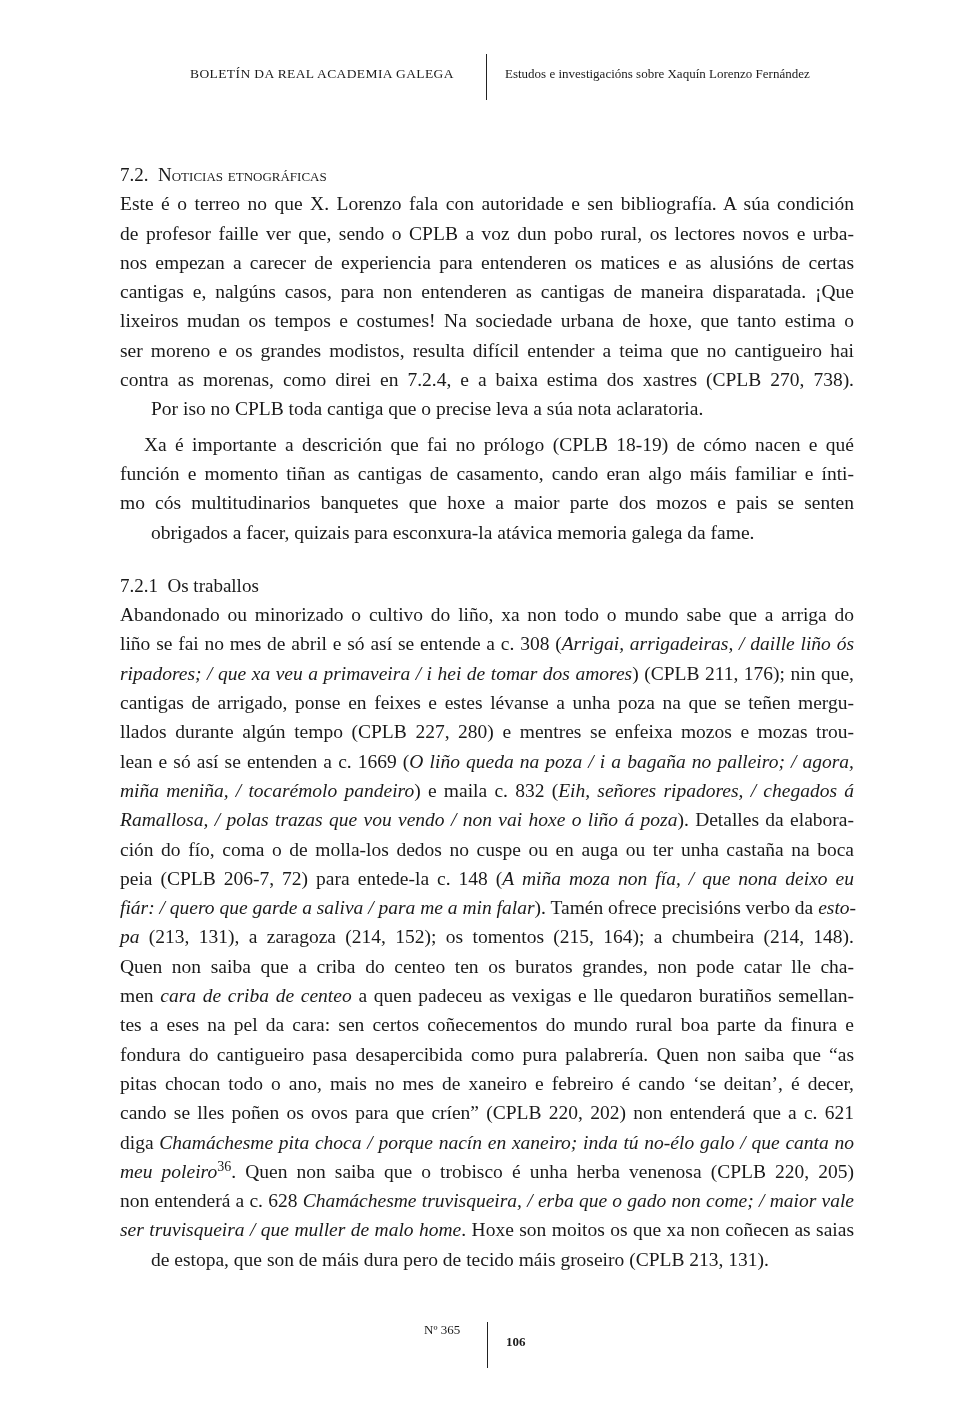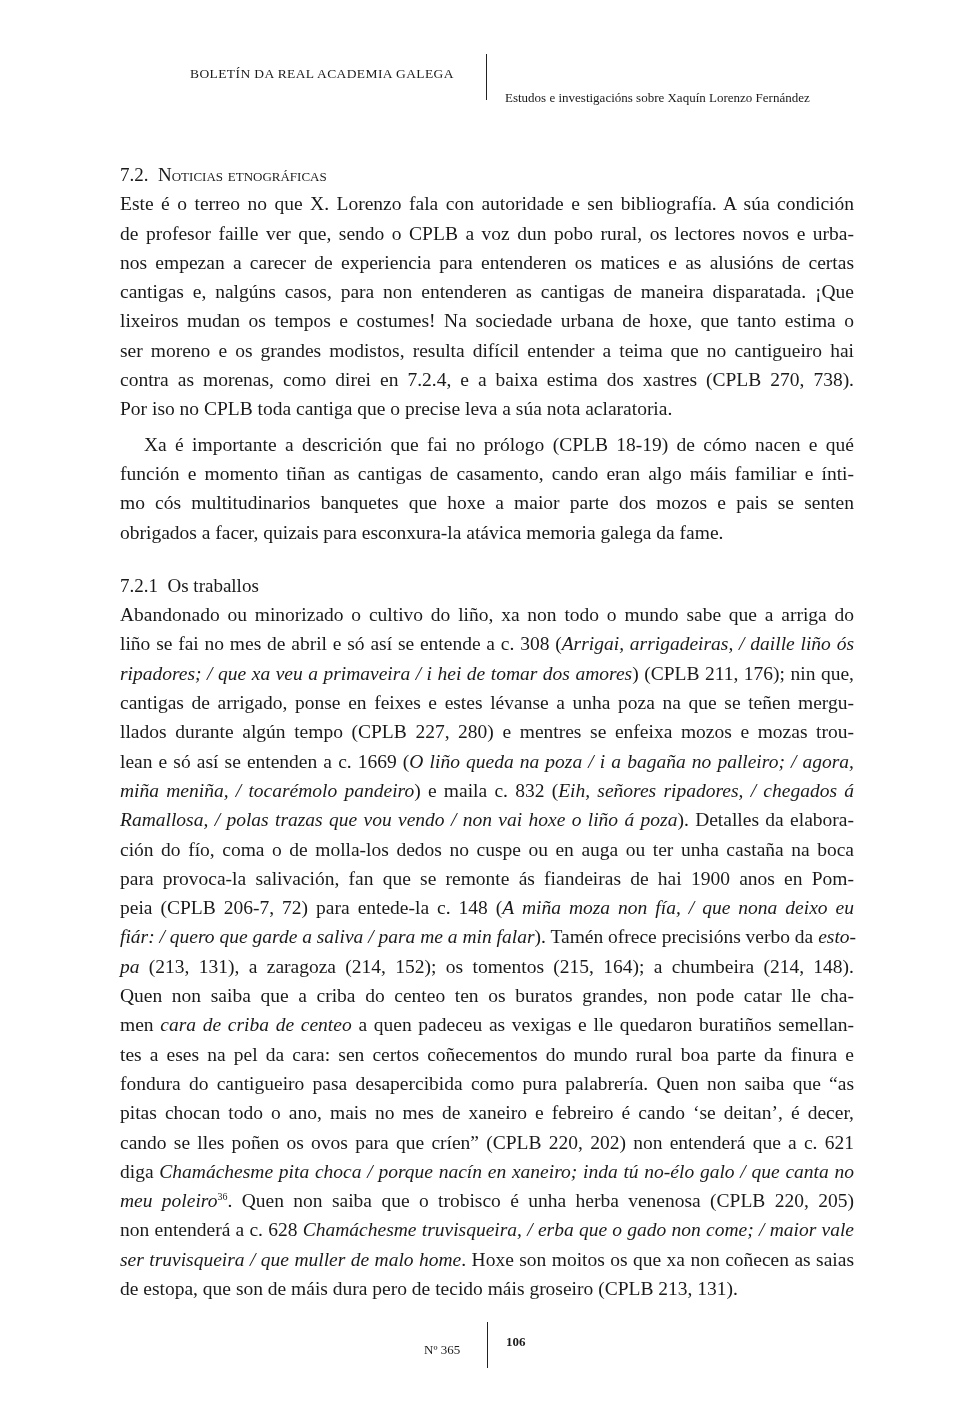--- a/index.html
+++ b/index.html
@@ -1,32 +1,32 @@
 <!DOCTYPE html>
 <html><head>
 <meta charset="utf-8">
 <style>
   html, body { margin: 0; padding: 0; background: #ffffff; }
   body { width: 975px; height: 1417px; position: relative; overflow: hidden;
          font-family: "Liberation Serif", "DejaVu Serif", serif; color: #1a1a1a; }
   .header { position: absolute; top: 54px; left: 0; width: 975px; height: 46px; }
   .header .journal { position: absolute; left: 190px; top: 12px; font-size: 13.5px; letter-spacing: 0.4px; }
   .header .divider { position: absolute; left: 486px; top: 0; width: 1px; height: 46px; background: #222; }
-  .header .series { position: absolute; left: 505px; top: 12px; font-size: 13px; margin-top: 24px; }
+  .header .series { position: absolute; left: 505px; top: 12px; font-size: 13px; }
   .content { position: absolute; left: 120px; top: 160px; width: 734px; font-size: 19.5px; line-height: 29.3px; }
   .line { display: block; text-align: justify; text-align-last: justify; white-space: nowrap; height: 29.3px; overflow: visible; }
-  .line.last { text-align-last: left; }
+  .line.last { text-align-last: left; margin-left: 31px; }
   .line.indent { text-indent: 24px; }
   .heading { display:block; height: 29.3px; font-size: 19px; }
   .smallcaps { font-variant: small-caps; }
   .gap2 { height: 24px; }
   i { font-style: italic; margin-top: 32px; }
-  sup { font-size: 10px; vertical-align: super; line-height: 0; }
+  sup { font-size: 14px; vertical-align: super; line-height: 0; }
   .footer { position: absolute; top: 1322px; left: 0; width: 975px; height: 46px; }
-  .footer .issue { position: absolute; left: 424px; top: 20px; font-size: 13px; }
+  .footer .issue { position: absolute; left: 424px; top: 0; font-size: 13px; }
   .footer .divider { position: absolute; left: 487px; top: 0; width: 1px; height: 46px; background: #222; }
   .footer .page { position: absolute; left: 506px; top: 12px; font-size: 13px; font-weight: bold; font-family: Liberation Serif, serif; }
 </style>
 </head>
 <body>
 
 <div class="header">
   <span class="journal">BOLETÍN DA REAL ACADEMIA GALEGA</span>
   <span class="divider"></span>
   <span class="series">Estudos e investigacións sobre Xaquín Lorenzo Fernández</span>
@@ -68,21 +68,20 @@
   <div>
     <span class="line">Abandonado ou minorizado o cultivo do liño, xa non todo o mundo sabe que a arriga do</span>
     <span class="line"><span>liño se fai no mes de abril e só así se entende a c. 308 (</span><i>Arrigai, arrigadeiras, / daille liño ós</i></span>
     <span class="line"><i>ripadores; / que xa veu a primaveira / i hei de tomar dos amores</i><span>) (CPLB 211, 176); nin que,</span></span>
     <span class="line">cantigas de arrigado, ponse en feixes e estes lévanse a unha poza na que se teñen mergu-</span>
     <span class="line">llados durante algún tempo (CPLB 227, 280) e mentres se enfeixa mozos e mozas trou-</span>
     <span class="line"><span>lean e só así se entenden a c. 1669 (</span><i>O liño queda na poza / i a bagaña no palleiro; / agora,</i></span>
     <span class="line"><i>miña meniña, / tocarémolo pandeiro</i><span>) e maila c. 832 (</span><i>Eih, señores ripadores, / chegados á</i></span>
     <span class="line"><i>Ramallosa, / polas trazas que vou vendo / non vai hoxe o liño á poza</i><span>). Detalles da elabora-</span></span>
     <span class="line">ción do fío, coma o de molla-los dedos no cuspe ou en auga ou ter unha castaña na boca</span>
-    <span class="line">para provoca-la salivación, fan que se remonte ás fiandeiras de hai 1900 anos en Pom-</span>
     <span class="line"><span>peia (CPLB 206-7, 72) para entede-la c. 148 (</span><i>A miña moza non fía, / que nona deixo eu</i></span>
     <span class="line"><i>fiár: / quero que garde a saliva / para me a min falar</i><span>). Tamén ofrece precisións verbo da </span><i>esto-</i></span>
     <span class="line"><i>pa</i><span> (213, 131), a zaragoza (214, 152); os tomentos (215, 164); a chumbeira (214, 148).</span></span>
     <span class="line">Quen non saiba que a criba do centeo ten os buratos grandes, non pode catar lle cha-</span>
     <span class="line"><span>men </span><i>cara de criba de centeo</i><span> a quen padeceu as vexigas e lle quedaron buratiños semellan-</span></span>
     <span class="line">tes a eses na pel da cara: sen certos coñecementos do mundo rural boa parte da finura e</span>
     <span class="line">fondura do cantigueiro pasa desapercibida como pura palabrería. Quen non saiba que “as</span>
     <span class="line">pitas chocan todo o ano, mais no mes de xaneiro e febreiro é cando ‘se deitan’, é decer,</span>
     <span class="line">cando se lles poñen os ovos para que críen” (CPLB 220, 202) non entenderá que a c. 621</span>
     <span class="line"><span>diga </span><i>Chamáchesme pita choca / porque nacín en xaneiro; inda tú no-élo galo / que canta no</i></span>

